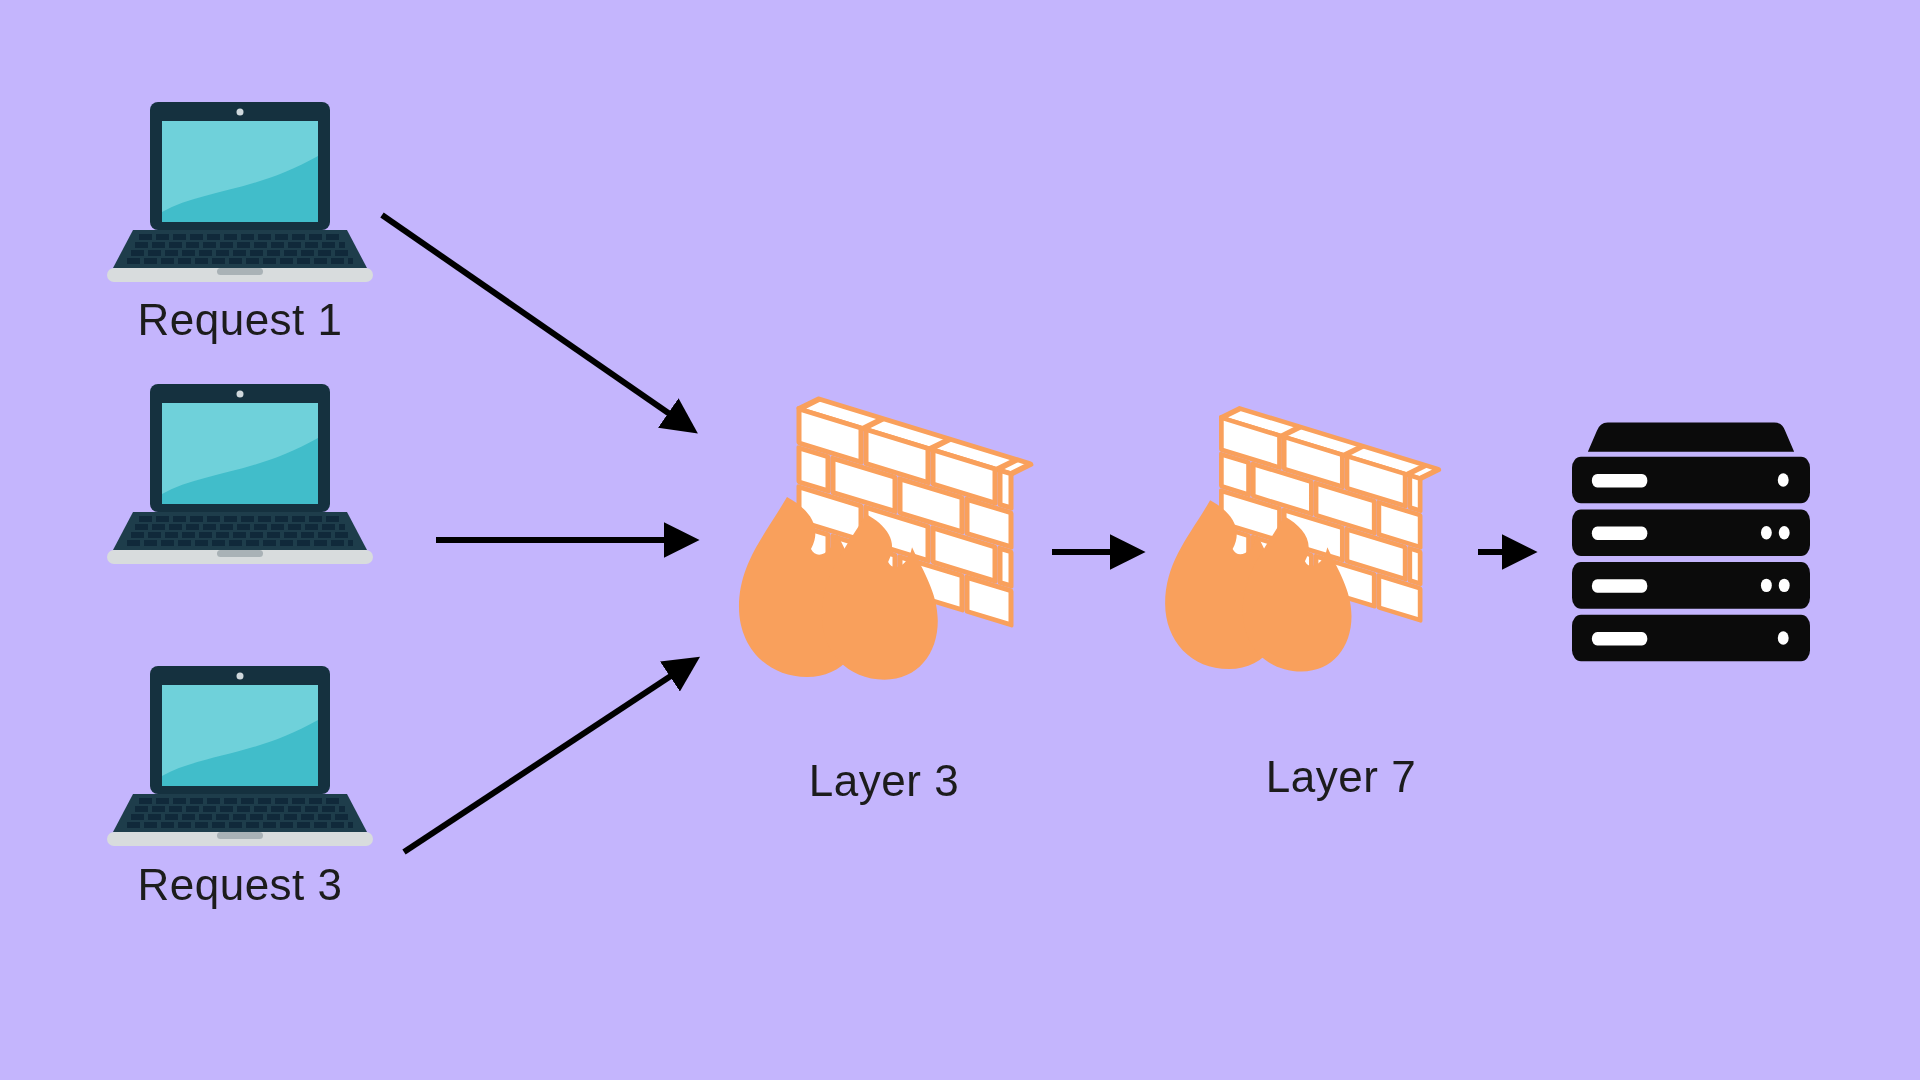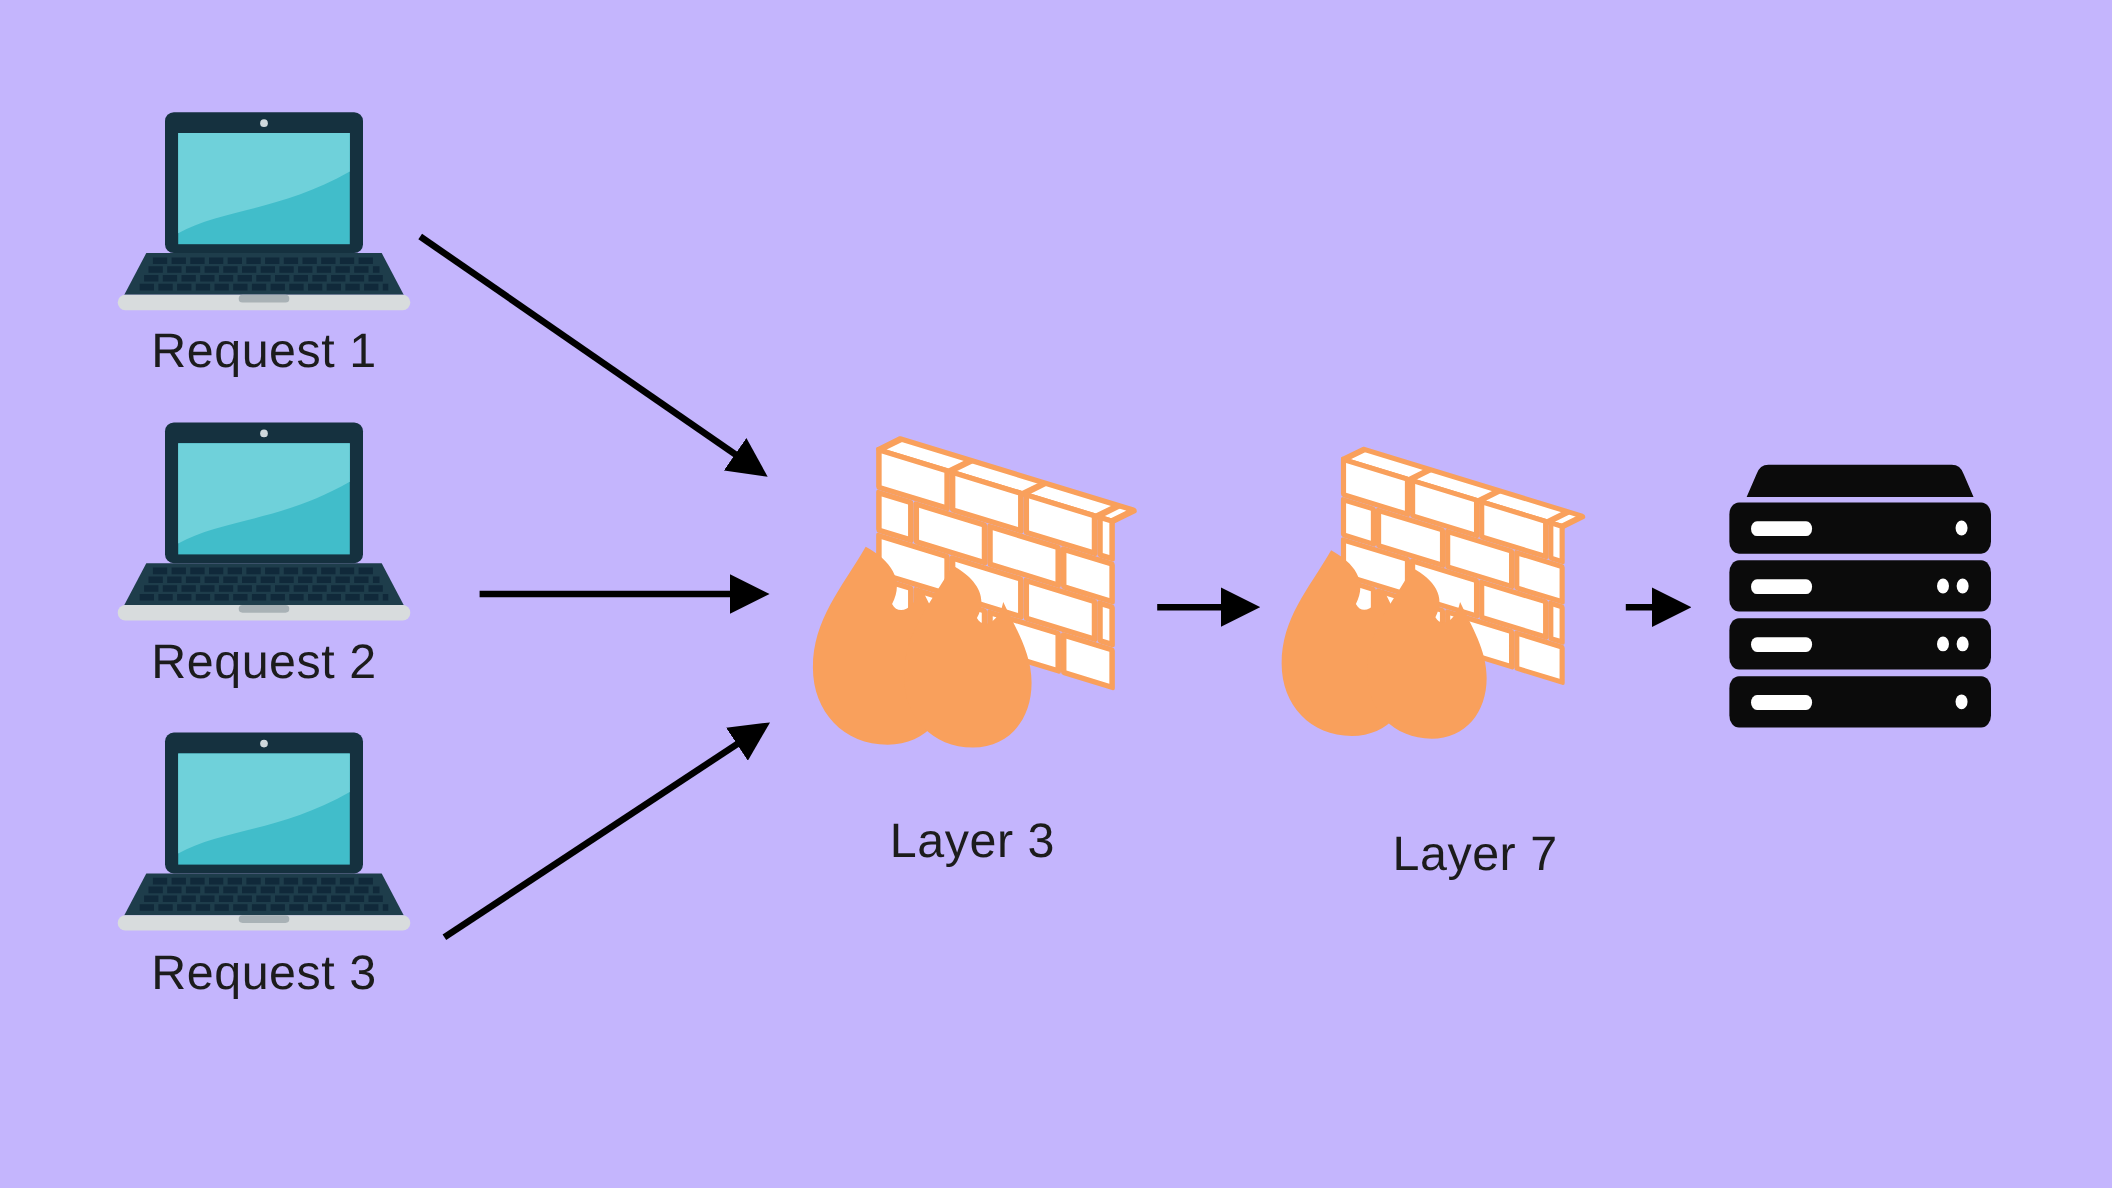--- a/index.html
+++ b/index.html
@@ -60,21 +60,20 @@
       <path d="M57,21 L213,21 L213,56 C150,92 96,90 57,112 Z" fill="#6FD1DA"></path>
       <path d="M28,130 L242,130 L262,168 L8,168 Z" fill="#1E3D4B"></path>
       <line x1="34" y1="137" x2="236" y2="137" stroke="#10293A" stroke-width="6" stroke-dasharray="13 4"></line>
       <line x1="30" y1="145" x2="240" y2="145" stroke="#10293A" stroke-width="6" stroke-dasharray="13 4"></line>
       <line x1="26" y1="153" x2="244" y2="153" stroke="#10293A" stroke-width="6" stroke-dasharray="13 4"></line>
       <line x1="22" y1="161" x2="248" y2="161" stroke="#10293A" stroke-width="6" stroke-dasharray="13 4"></line>
       <rect x="2" y="168" width="266" height="14" rx="7" fill="#D8DCDD"></rect>
       <rect x="112" y="168" width="46" height="7" rx="3.5" fill="#A9B2B6"></rect>
     </svg>
   </div>
-  <div class="node-label" style="left:70px;top:577px;width:340px;">Request 2</div>
 
   <div class="node" style="left:105px;top:664px;">
     <svg width="270" height="190" viewBox="0 0 270 190">
       <rect x="45" y="2" width="180" height="128" rx="8" fill="#15313F"></rect>
       <circle cx="135" cy="12" r="3.5" fill="#cfd8dc"></circle>
       <rect x="57" y="21" width="156" height="101" fill="#41BDCA"></rect>
       <path d="M57,21 L213,21 L213,56 C150,92 96,90 57,112 Z" fill="#6FD1DA"></path>
       <path d="M28,130 L242,130 L262,168 L8,168 Z" fill="#1E3D4B"></path>
       <line x1="34" y1="137" x2="236" y2="137" stroke="#10293A" stroke-width="6" stroke-dasharray="13 4"></line>
       <line x1="30" y1="145" x2="240" y2="145" stroke="#10293A" stroke-width="6" stroke-dasharray="13 4"></line>
@@ -114,21 +113,21 @@
         <rect x="34" y="117" width="62" height="34"></rect>
         <rect x="101" y="117" width="62" height="34"></rect>
         <rect x="168" y="117" width="44" height="34"></rect>
       </g>
       <g fill="#F9A05C">
         <path id="flameA" d="M62,112 C40,150 14,178 14,222 C14,262 42,292 82,292 C118,292 140,264 140,228 C140,198 124,174 112,148 C108,168 92,176 86,164 C98,142 84,124 62,112 Z"></path>
         <use href="#flameA" transform="translate(84,26) scale(0.92)"></use>
       </g>
     </svg>
   </div>
-  <div class="node-label" style="left:734px;top:740px;width:300px;">Layer 3</div>
+  <div class="node-label" style="left:734px;top:756px;width:300px;">Layer 3</div>
 
   <div class="node" style="left:1152px;top:395px;">
     <svg width="300" height="310" viewBox="0 0 320 330">
       <g transform="translate(74,24) skewY(17)" fill="#ffffff" stroke="#F9A05C" stroke-width="5" stroke-linejoin="round">
         <path d="M0,0 L20,-16 L232,-16 L212,0 Z"></path>
         <line x1="64" y1="0" x2="84" y2="-16"></line>
         <line x1="131" y1="0" x2="151" y2="-16"></line>
         <line x1="198" y1="0" x2="218" y2="-16"></line>
         <rect x="0" y="0" width="62" height="34"></rect>
         <rect x="67" y="0" width="62" height="34"></rect>

